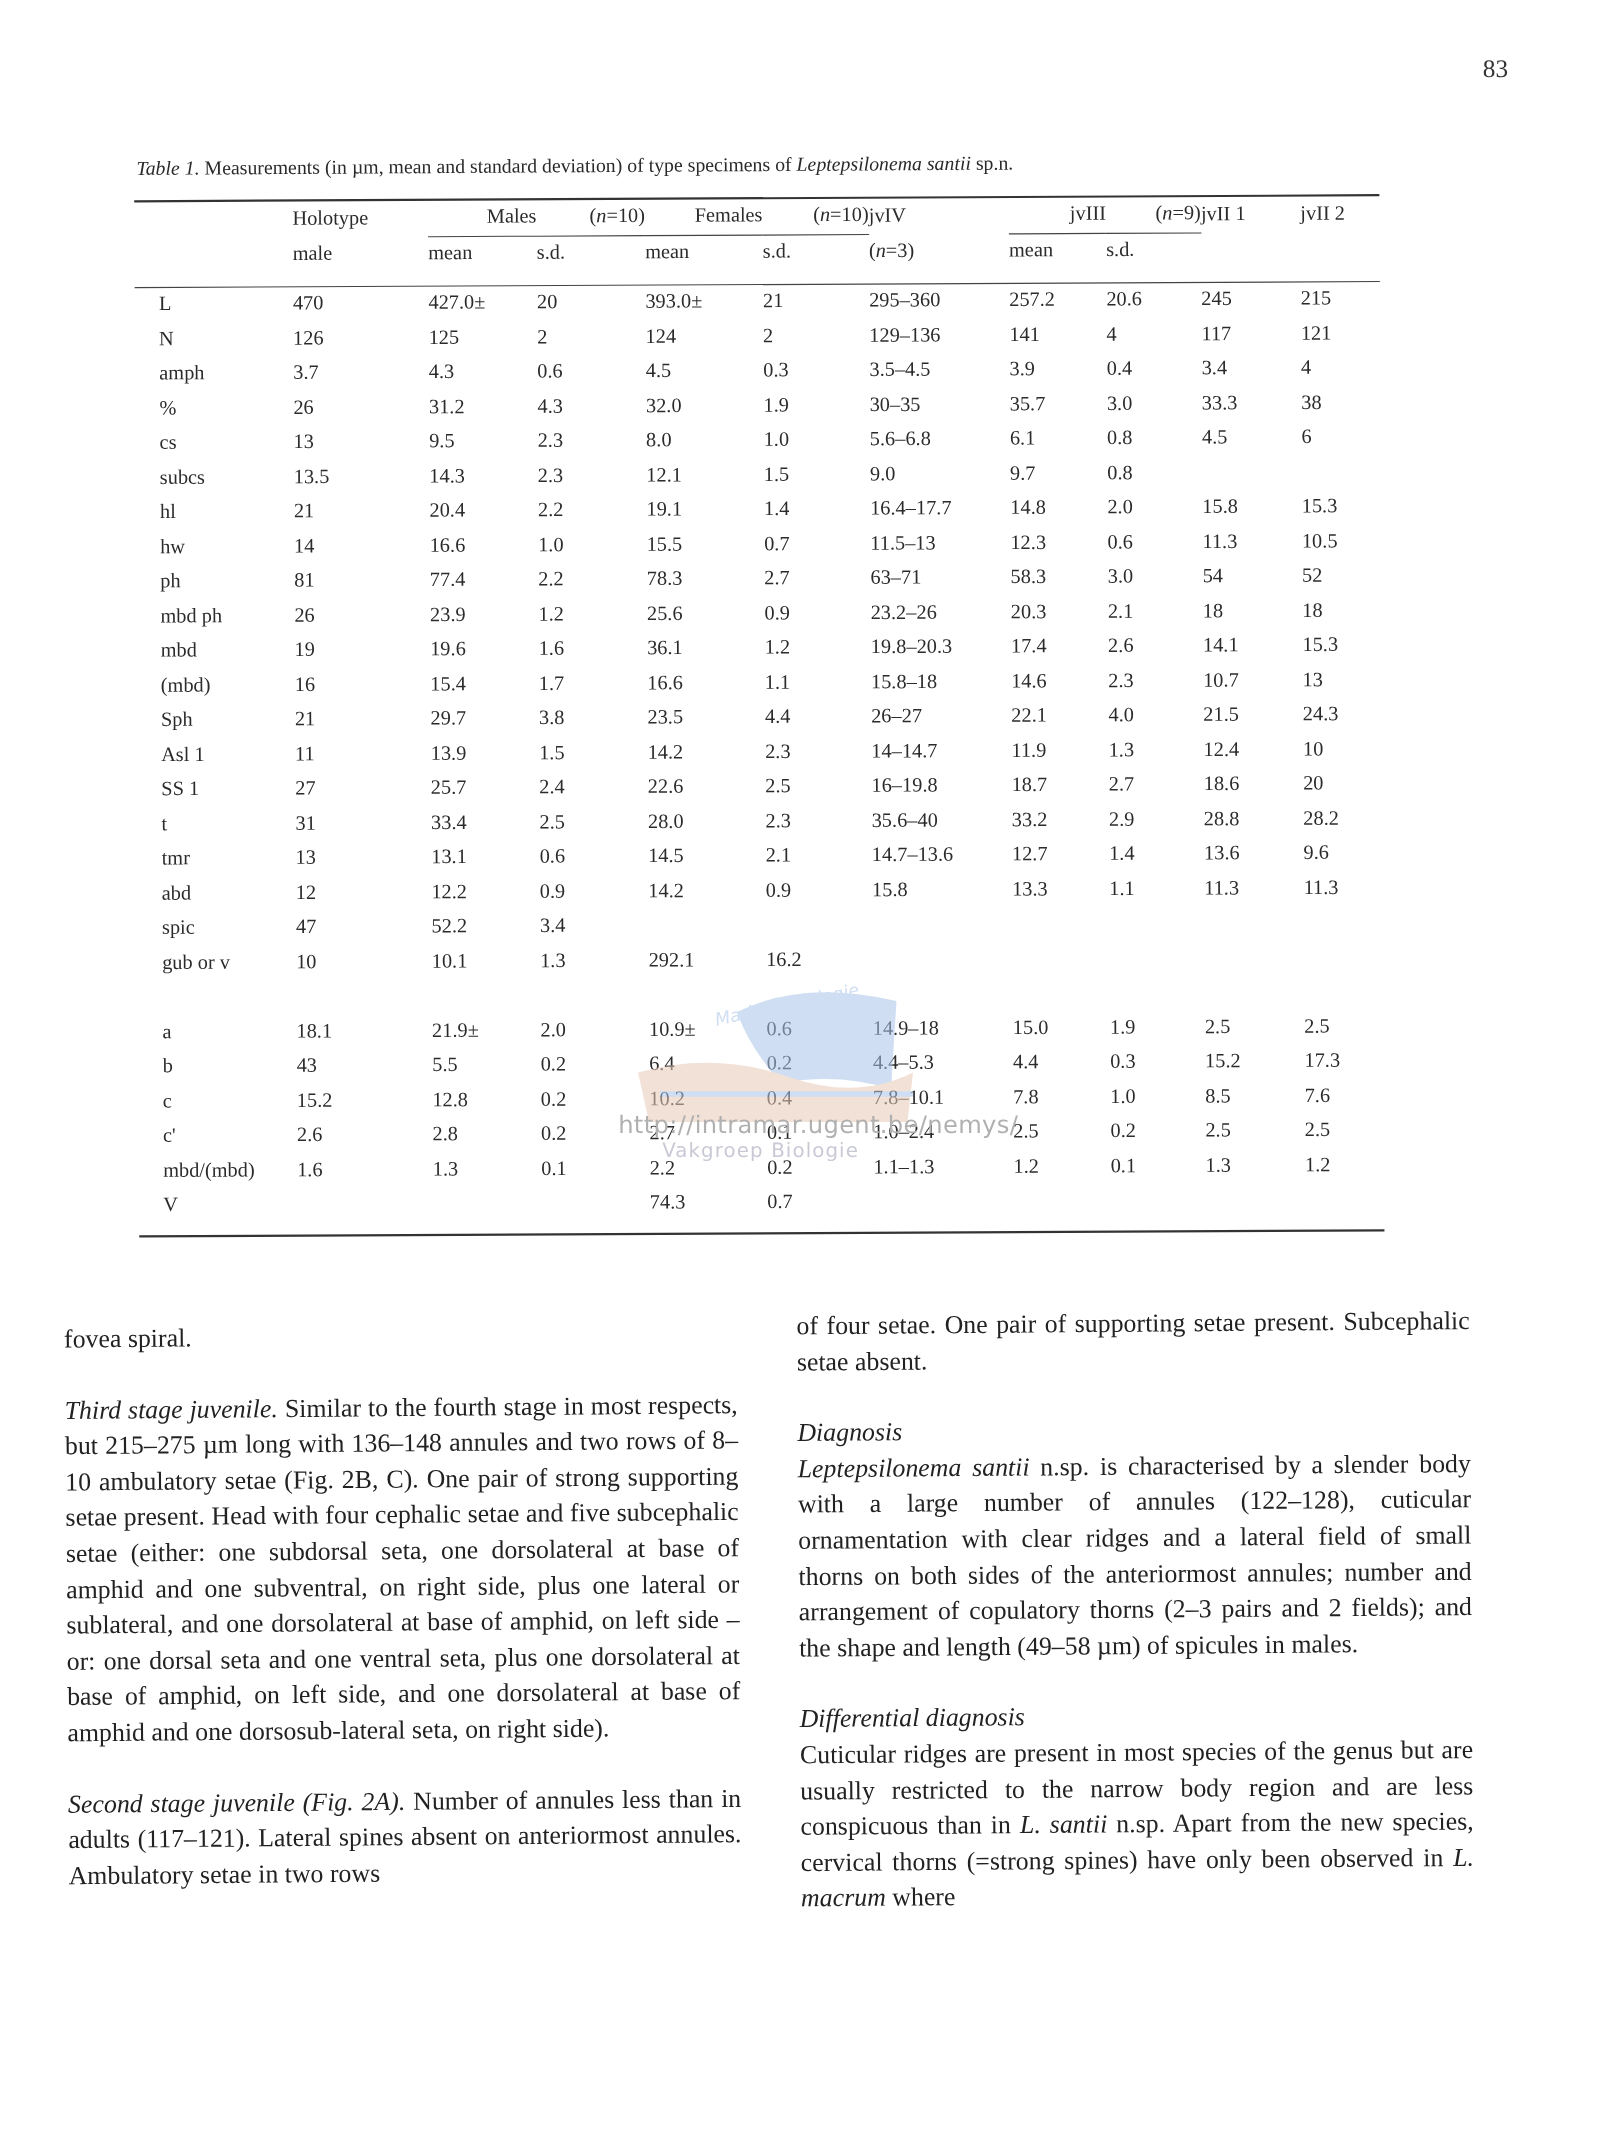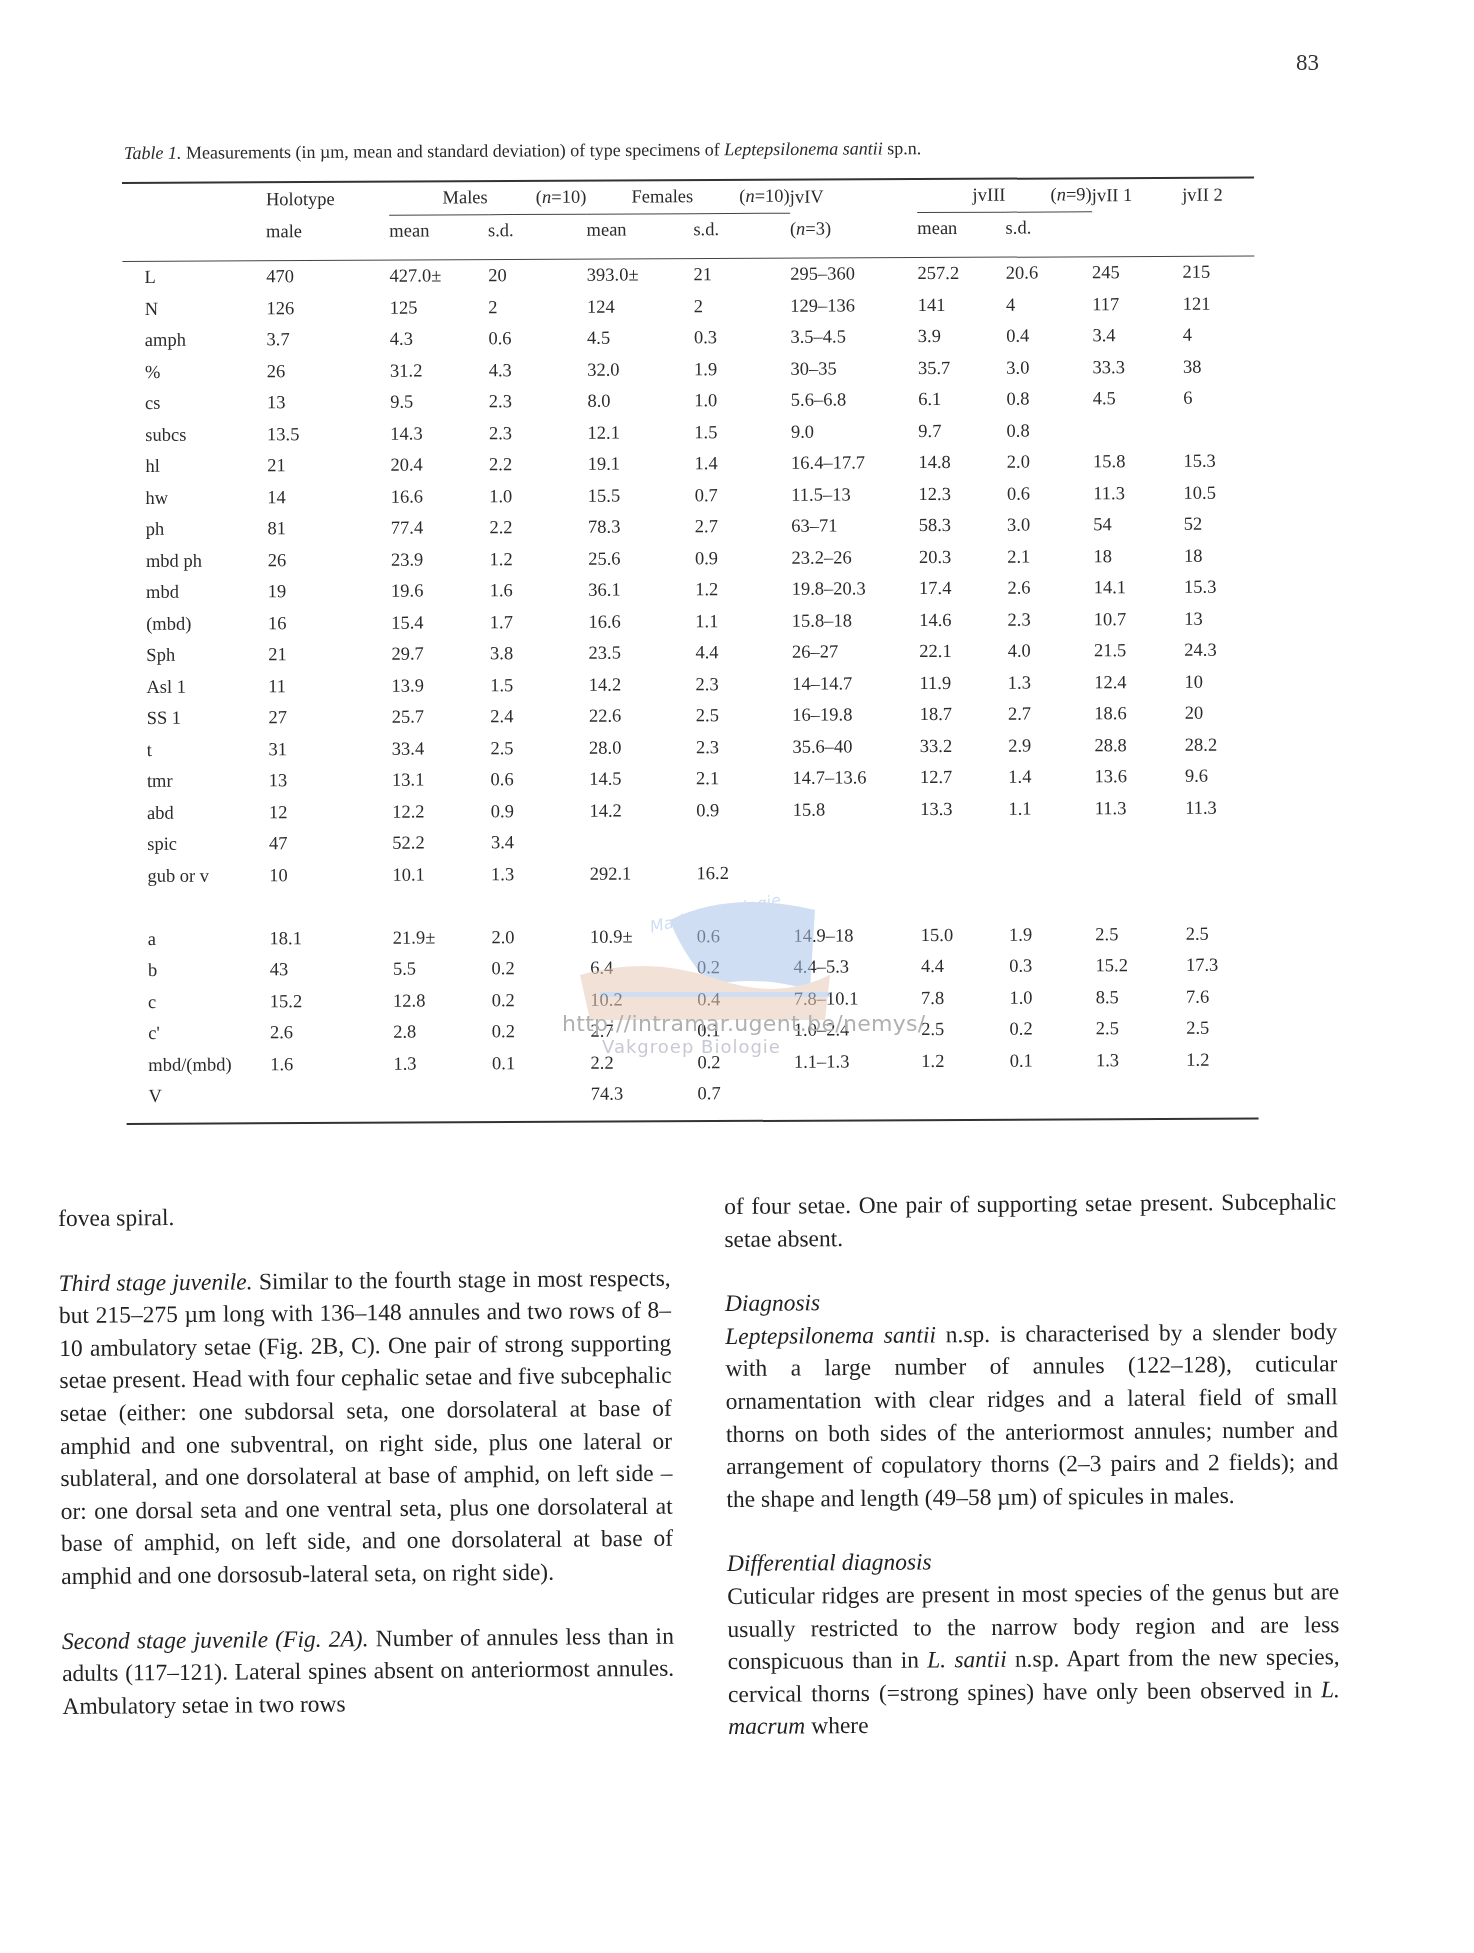--- a/index.html
+++ b/index.html
@@ -1,18 +1,18 @@
 <!DOCTYPE html>
 <html><head>
 <meta charset="utf-8">
 <style>
   html, body { margin:0; padding:0; background:#ffffff; }
   body { width:1474px; height:1953px; position:relative; overflow:hidden;
          font-family:"Liberation Serif","DejaVu Serif",serif; color:#222; }
-  .page-number { position:absolute; left:1296px; top:50px; font-size:23px; color:#333; }
+  .page-number { position:absolute; left:1348px; top:50px; font-size:23px; color:#333; }
   .caption { position:absolute; left:124px; top:143px; width:1040px; font-size:18px; color:#2a2a2a;
              transform:rotate(-0.35deg); transform-origin:left top; white-space:nowrap; }
   .caption i { font-style:italic; }
   .table-wrap { position:absolute; left:122px; top:182px; width:1132px; transform:rotate(-0.28deg); transform-origin:left top; }
   .rule-thick { height:0; border-top:2px solid #333; }
   .rule-thin { height:0; border-top:1.5px solid #444; }
   table.meas { border-collapse:collapse; font-size:18.5px; width:100%; table-layout:fixed; }
   table.meas td, table.meas th { padding:0; font-weight:normal; white-space:nowrap; height:31.5px; vertical-align:middle; color:#2b2b2b; }
   .hdr td { height:30px; }
   .c0 { width:140px; padding-left:22px !important; text-align:left; }

